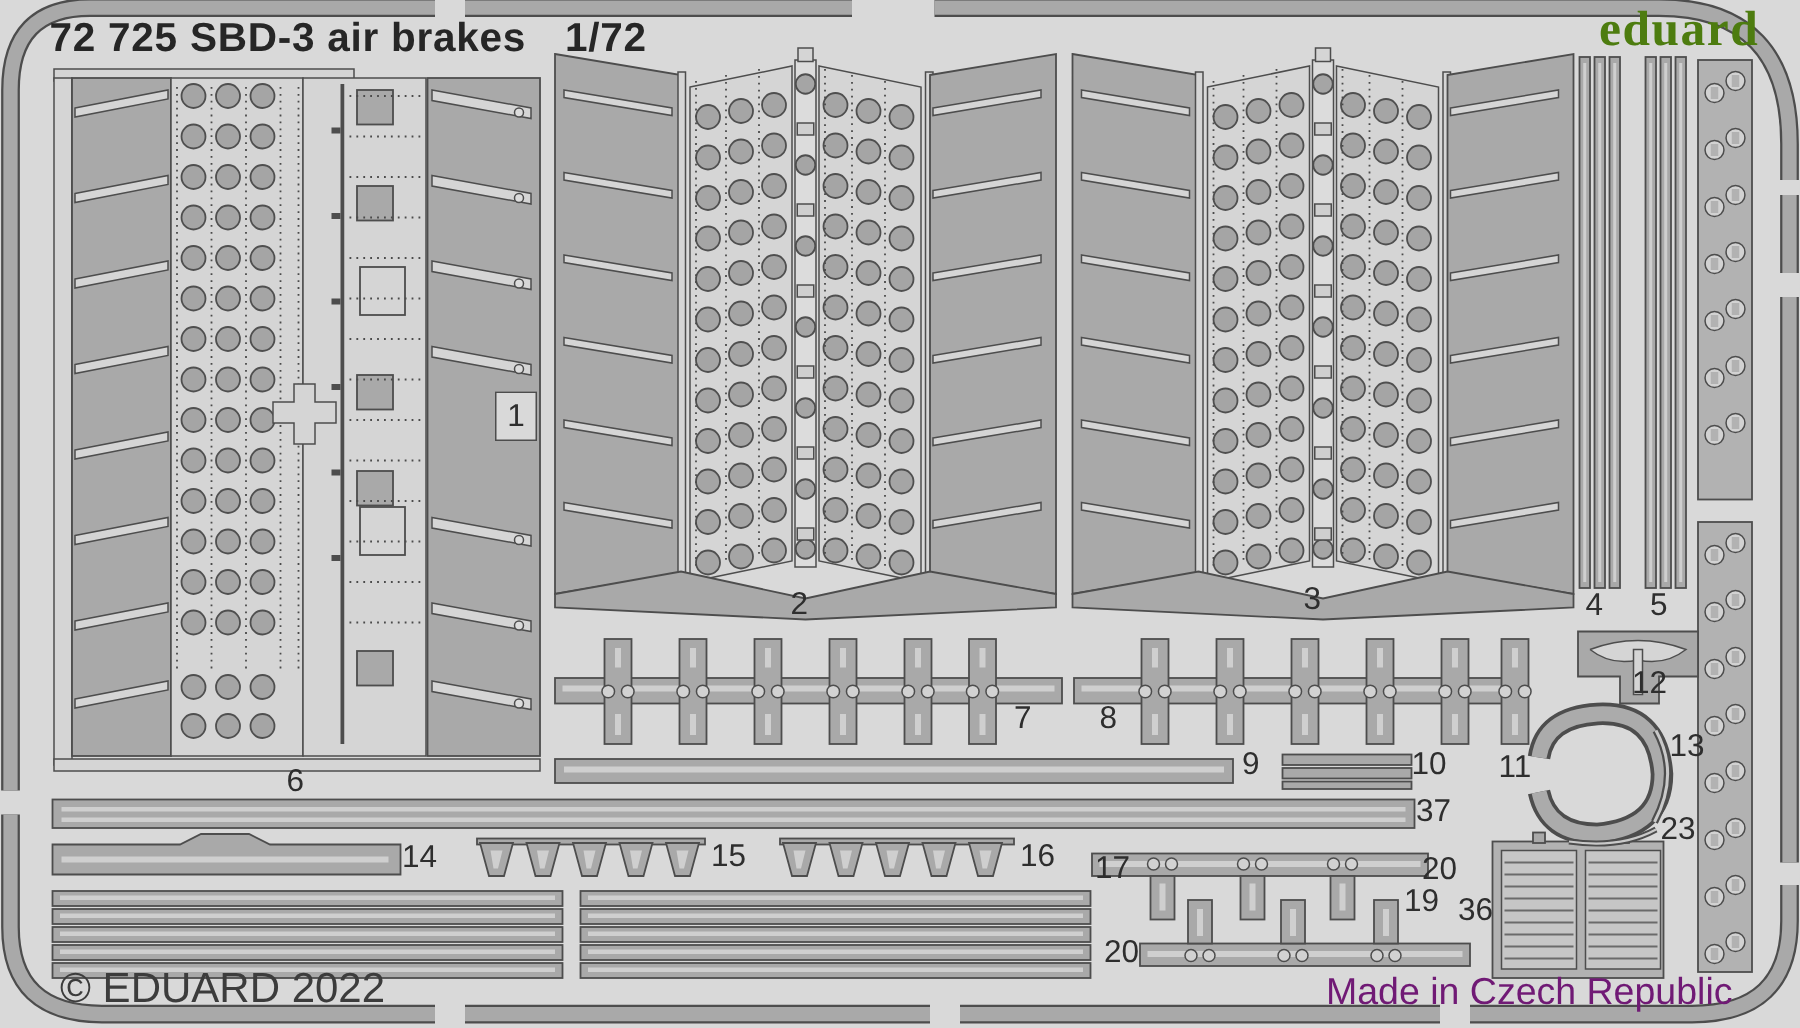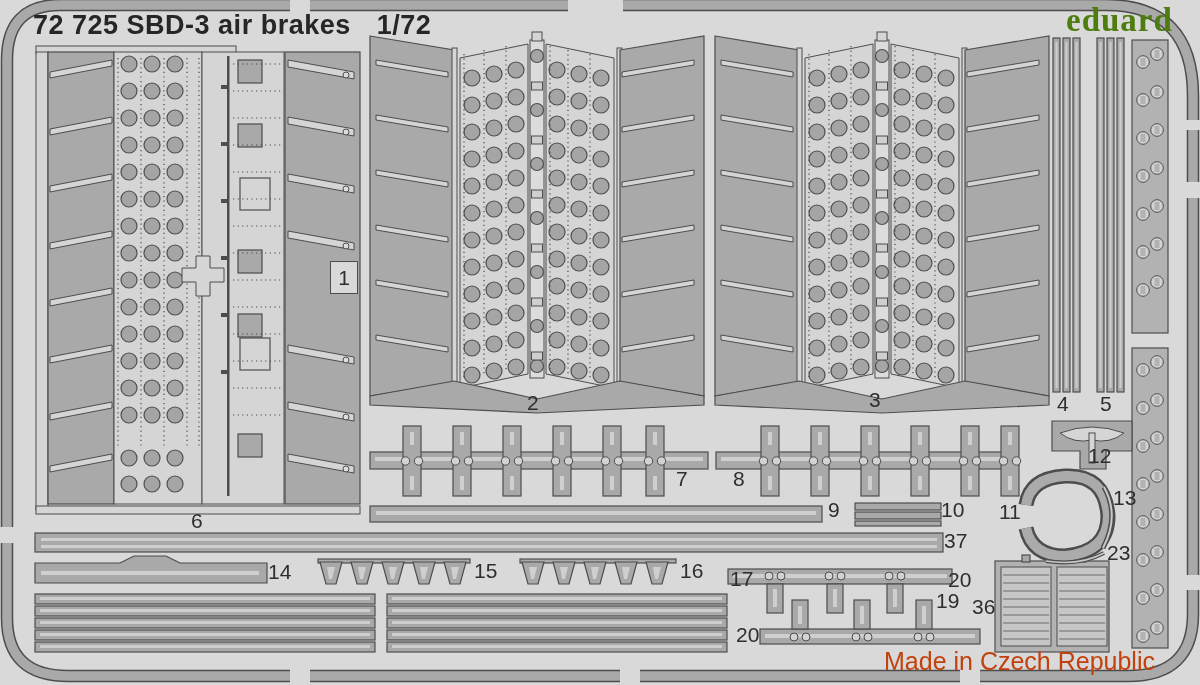--- a/index.html
+++ b/index.html
@@ -23,21 +23,21 @@
   .fi{fill:none;stroke:#a9a9a9;stroke-width:9.5}
   .dk{fill:#4d4d4d;stroke:none}
   
   .title{position:absolute;left:33px;top:10px;font-weight:bold;font-size:27px;
          color:#262626;letter-spacing:.5px;white-space:nowrap;}
   .title .tname{margin-left:8px}
   .title .tscale{margin-left:26px}
   .logo{position:absolute;left:1066px;top:2px;font-family:"Liberation Serif",serif;
         font-weight:bold;font-size:33px;color:#4d7c0f;letter-spacing:1px;}
   .copyright{position:absolute;left:40px;top:643px;font-size:28px;color:#3c3c3c;}
-  .madein{position:absolute;left:884px;top:647px;font-size:25px;color:#c2410c;}
+  .madein{position:absolute;left:884px;top:647px;font-size:25px;color:#701a75;}
   .pl{position:absolute;font-size:21px;color:#2e2e2e;line-height:1;}
   .pl-box{width:26px;height:31px;background:#d9d9d9;border:1.5px solid #4d4d4d;
           display:flex;align-items:center;justify-content:center;}
 </style>
 </head>
 <body>
 
 <div class="stage">
 
 <svg width="1200" height="685" viewBox="0 0 1200 685">
@@ -366,20 +366,21 @@
     <path d="M1052 421 H1132 V451 H1106 V469 H1080 V451 H1052 Z" class="m"></path>
     <path d="M1060 433 Q1092 421 1124 433 Q1110 444 1092 440 Q1074 444 1060 433" class="l"></path>
     <rect x="1089" y="433" width="6" height="30" class="l"></rect>
   </g>
 </svg>
 
   <div class="title">
     <span>72 725</span><span class="tname">SBD-3 air brakes</span><span class="tscale">1/72</span>
   </div>
   <div class="logo">eduard</div>
+  <div class="copyright">© EDUARD 2022</div>
   <div class="madein">Made in Czech Republic</div>
 
   <div class="pl pl-box" style="left:330px;top:261px">1</div>
   <div class="pl" style="left:527px;top:392px">2</div>
   <div class="pl" style="left:869px;top:389px">3</div>
   <div class="pl" style="left:1057px;top:393px">4</div>
   <div class="pl" style="left:1100px;top:393px">5</div>
   <div class="pl" style="left:191px;top:510px">6</div>
   <div class="pl" style="left:676px;top:468px">7</div>
   <div class="pl" style="left:733px;top:468px">8</div>

